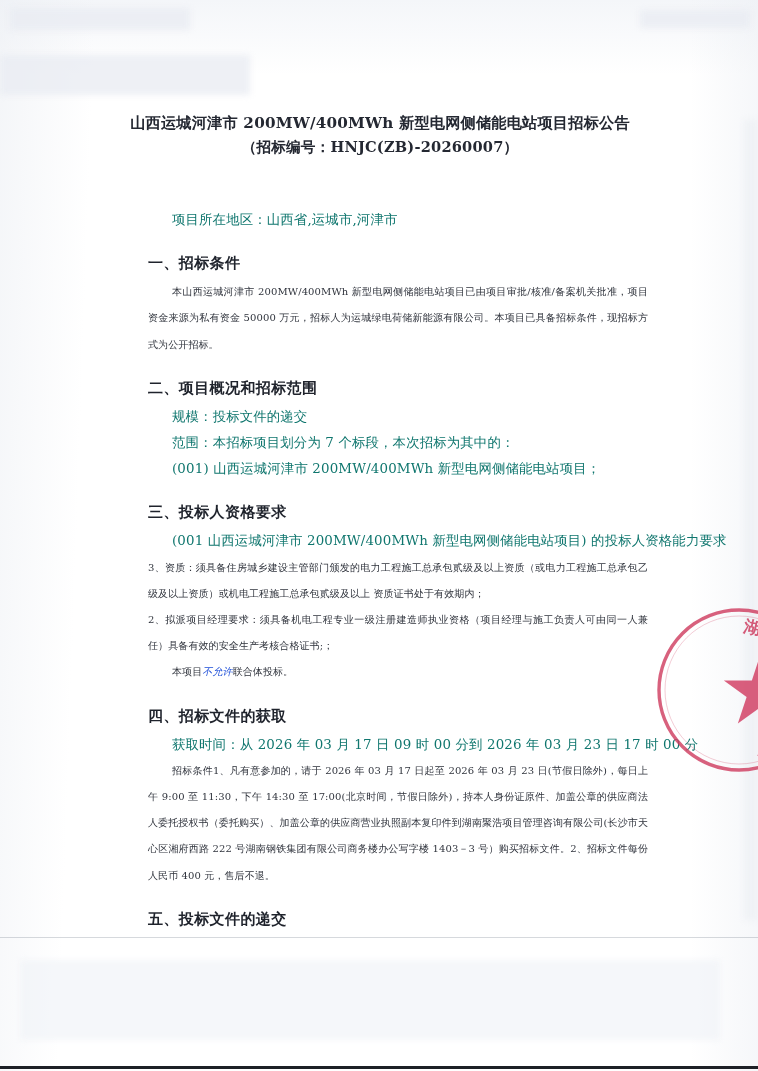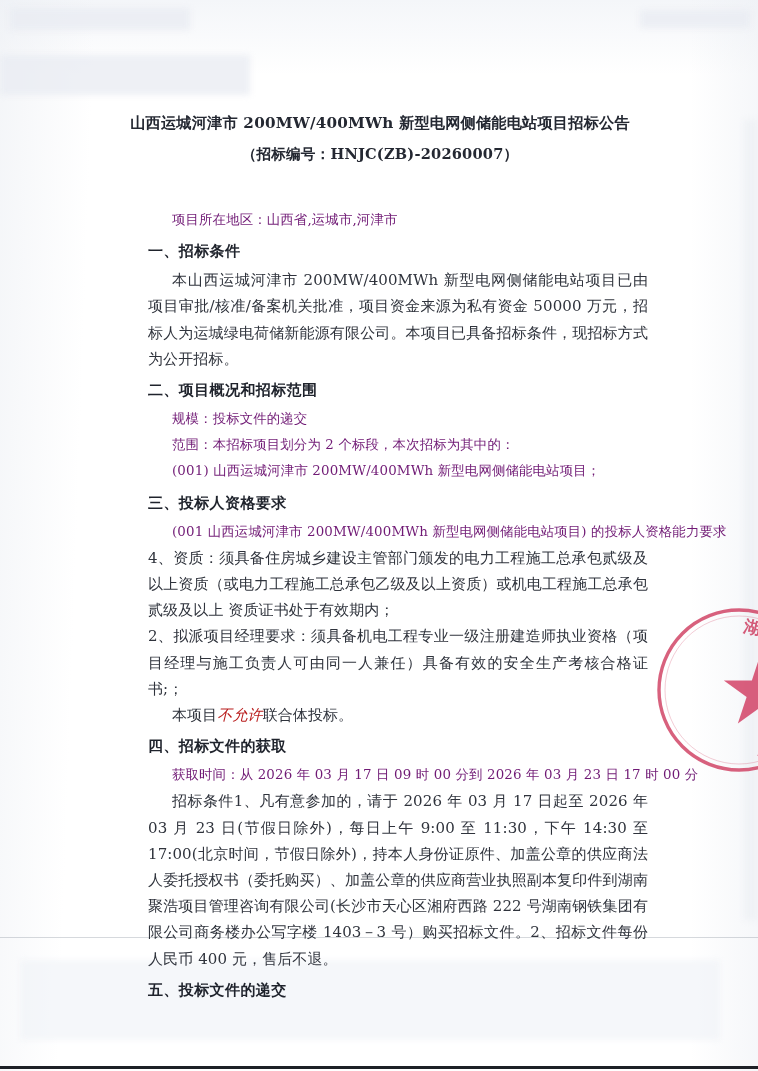--- a/index.html
+++ b/index.html
@@ -62,21 +62,21 @@
     text-align: center;
   }
   .doc-title {
     font-size: 15.2px;
     font-weight: bold;
     letter-spacing: 0.2px;
     line-height: 1.45;
     color: #242832;
   }
   .doc-subtitle {
-    margin-top: 11px;
+    margin-top: 4px;
     font-size: 14.6px;
     font-weight: bold;
     letter-spacing: 0.2px;
     color: #242832;
   }
 
   .body-area {
     position: absolute;
     left: 148px;
     top: 207px;
@@ -84,46 +84,46 @@
   }
 
   p {
     margin: 0;
     padding: 0;
   }
 
   .line {
     font-size: 13.4px;
     line-height: 26.2px;
-    color: #701a75;
+    color: #0f766e;
     letter-spacing: 0.15px;
     white-space: nowrap;
   }
 
   .indent1 { text-indent: 24px; }
   .indent-label { padding-left: 24px; }
 
   .section-head {
     font-size: 15px;
     font-weight: bold;
     line-height: 31px;
     color: #1f232c;
     letter-spacing: 0.4px;
-    margin-top: 3px;
+    margin-top: 15px;
   }
 
   .b { font-weight: normal; }
   .italicish {
     font-style: italic;
     font-weight: normal;
-    color: #b91c1c;
+    color: #1d4ed8;
   }
 
   .para {
-    font-size: 15px;
+    font-size: 10px;
     line-height: 26.2px;
     color: #2f333c;
     text-align: justify;
     text-justify: inter-ideograph;
     letter-spacing: 0.1px;
   }
 
   
   .seal {
     position: absolute;
@@ -163,27 +163,27 @@
       <p class="line indent-label">项目所在地区：山西省,运城市,河津市</p>
 
       <p class="section-head">一、招标条件</p>
       <p class="para indent1">本山西运城河津市 200MW/400MWh 新型电网侧储能电站项目已由项目审批/核准/备案机关批准，项目资金来源为私有资金 50000 万元，招标人为运城绿电荷储新能源有限公司。本项目已具备招标条件，现招标方式为公开招标。</p>
 
       <p class="section-head">二、项目概况和招标范围</p>
       <p class="line indent-label">
         <span class="b">规模：</span><span>投标文件的递交</span>
       </p>
       <p class="line indent-label">
-        <span class="b">范围：</span><span class="b">本招标项目划分为 2 个标段，本次招标为其中的：</span>
+        <span class="b">范围：</span><span class="b">本招标项目划分为 7 个标段，本次招标为其中的：</span>
       </p>
       <p class="line indent-label">(001) 山西运城河津市 200MW/400MWh 新型电网侧储能电站项目；</p>
 
       <p class="section-head">三、投标人资格要求</p>
       <p class="line indent-label">(001 山西运城河津市 200MW/400MWh 新型电网侧储能电站项目) 的投标人资格能力要求</p>
-      <p class="para">4、资质：须具备住房城乡建设主管部门颁发的电力工程施工总承包贰级及以上资质（或电力工程施工总承包乙级及以上资质）或机电工程施工总承包贰级及以上 资质证书处于有效期内；</p>
+      <p class="para">3、资质：须具备住房城乡建设主管部门颁发的电力工程施工总承包贰级及以上资质（或电力工程施工总承包乙级及以上资质）或机电工程施工总承包贰级及以上 资质证书处于有效期内；</p>
       <p class="para">2、拟派项目经理要求：须具备机电工程专业一级注册建造师执业资格（项目经理与施工负责人可由同一人兼任）具备有效的安全生产考核合格证书;；</p>
       <p class="para indent1">
         <span class="b">本项目</span><span class="italicish">不允许</span><span class="b">联合体投标。</span>
       </p>
 
       <p class="section-head">四、招标文件的获取</p>
       <p class="line indent-label">
         <span class="b">获取时间：</span><span>从 2026 年 03 月 17 日 09 时 00 分到 2026 年 03 月 23 日 17 时 00 分</span>
       </p>
       <p class="para indent1">

